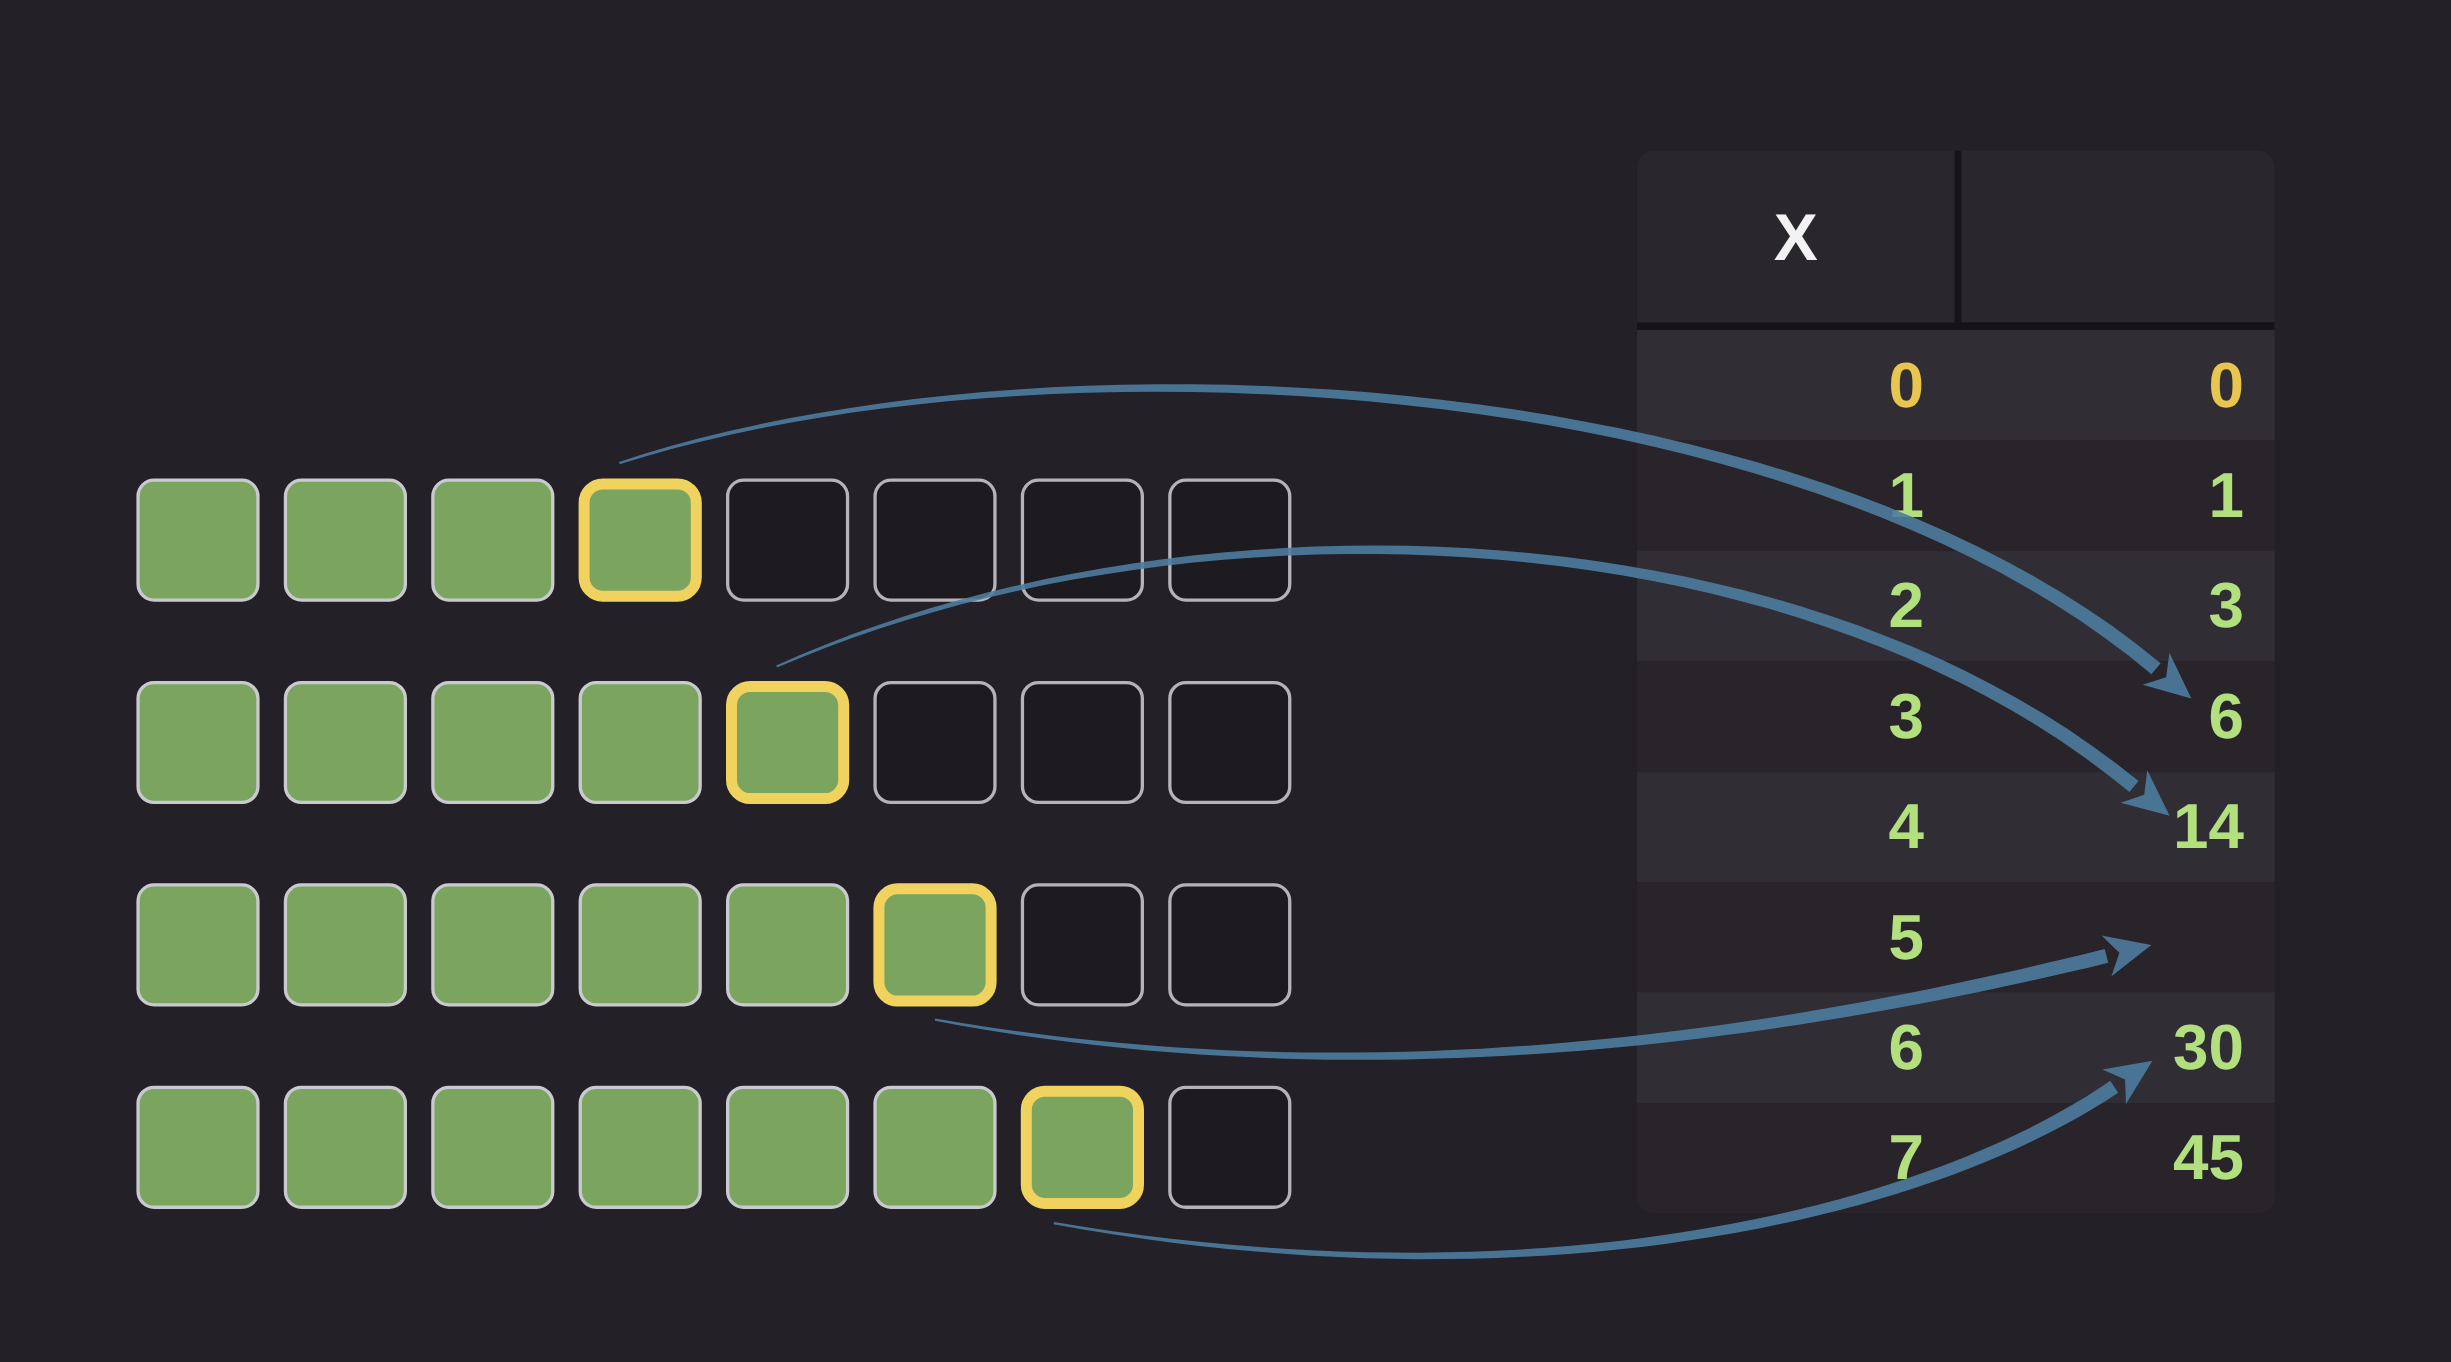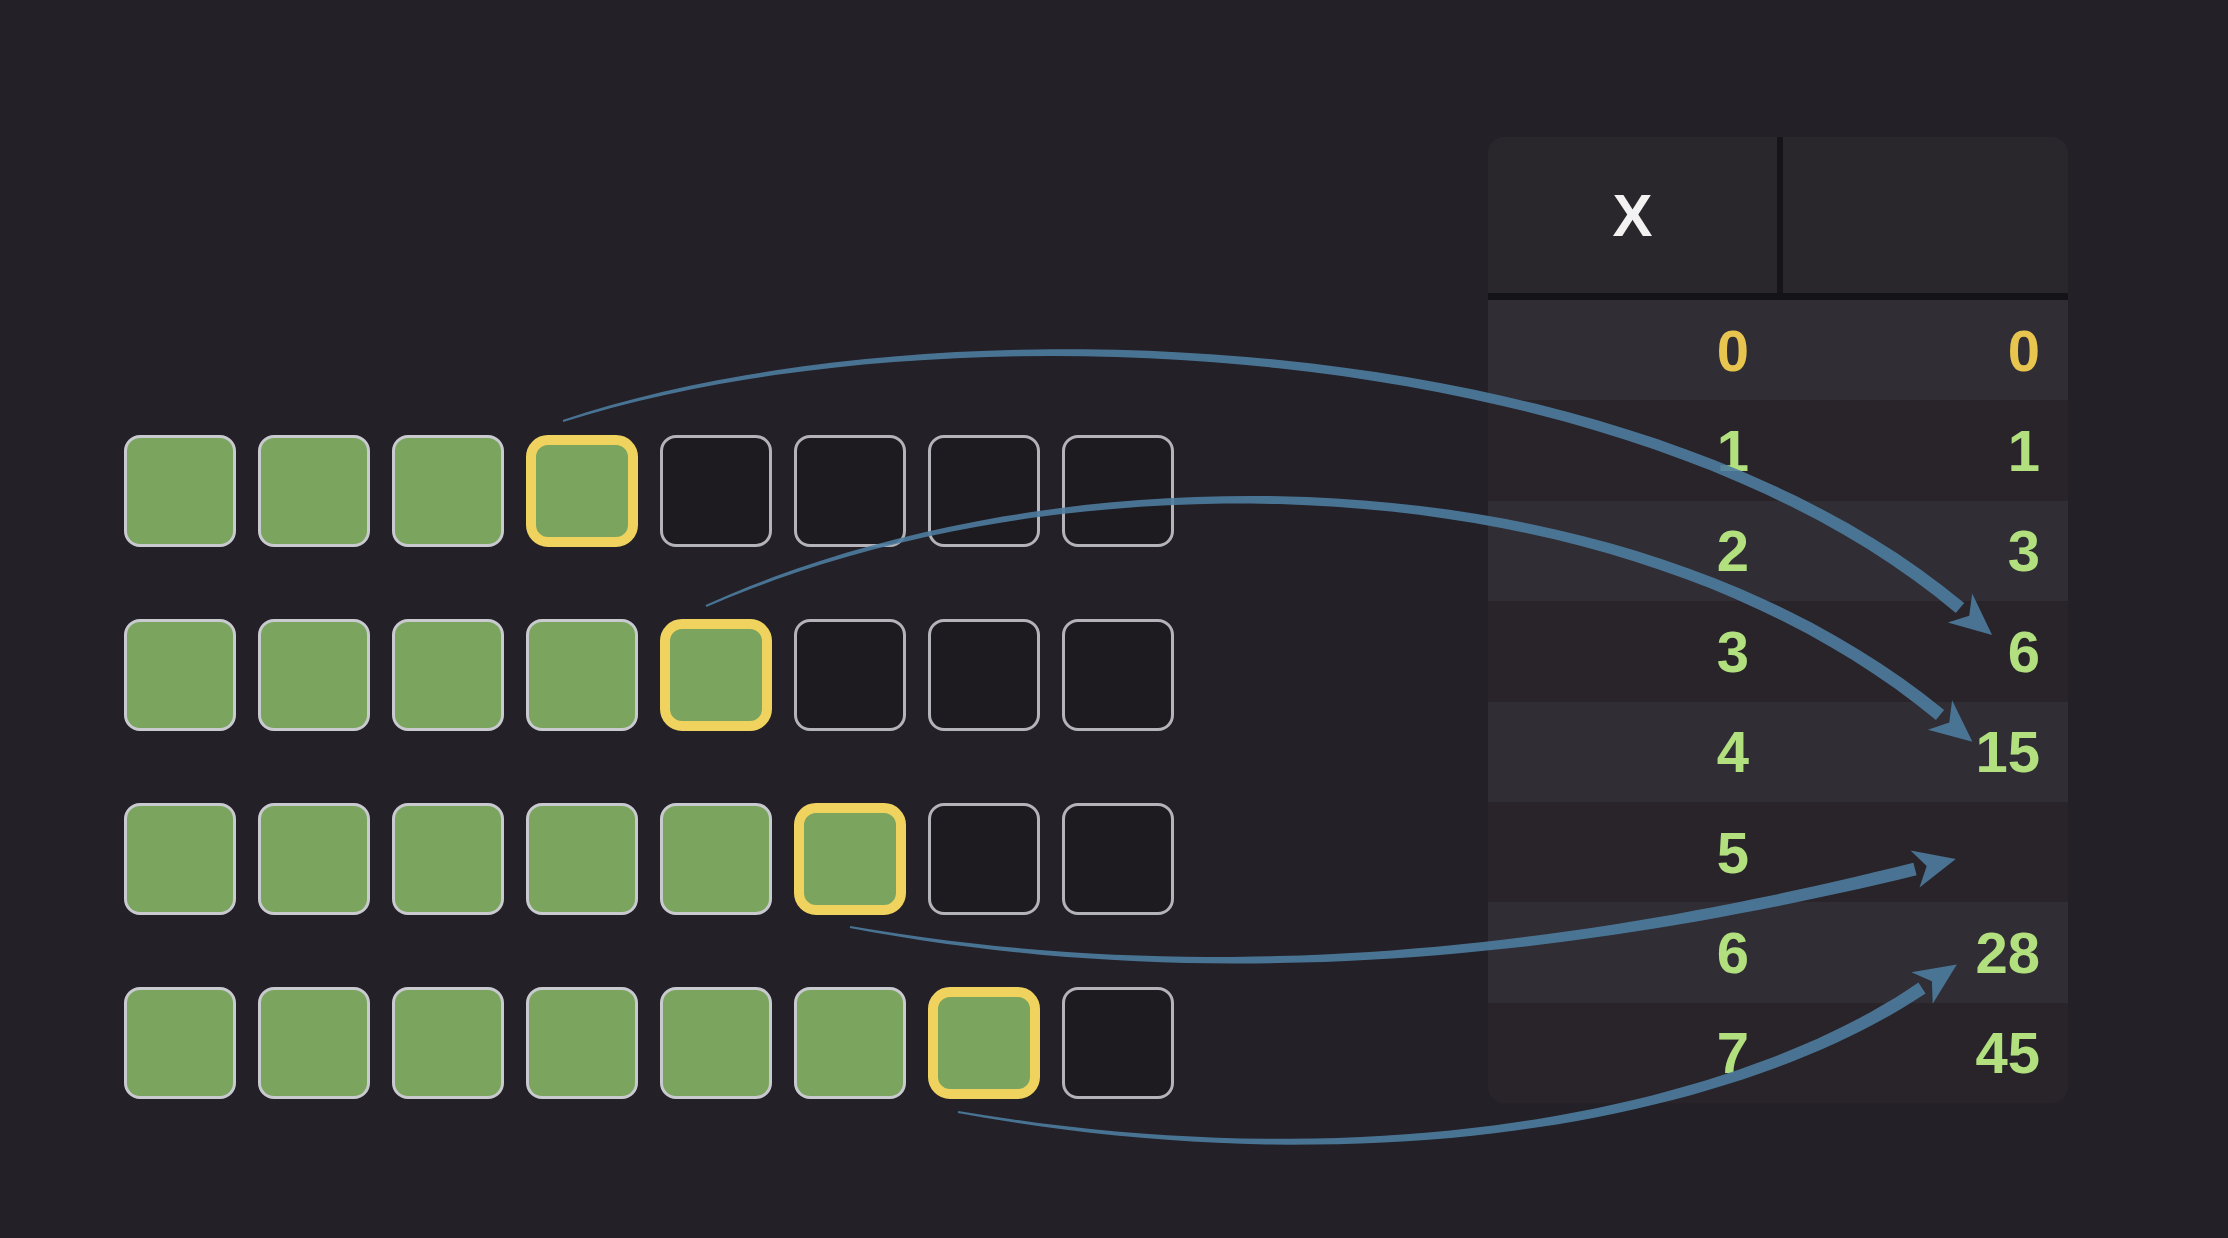--- a/index.html
+++ b/index.html
@@ -94,28 +94,28 @@
         <div class="trow even">
           <div class="cell cx" style="color: rgb(178, 224, 127);">2</div>
           <div class="cell csum" style="color: rgb(178, 224, 127);">3</div>
         </div>
         <div class="trow odd">
           <div class="cell cx" style="color: rgb(178, 224, 127);">3</div>
           <div class="cell csum" style="color: rgb(178, 224, 127);">6</div>
         </div>
         <div class="trow even">
           <div class="cell cx" style="color: rgb(178, 224, 127);">4</div>
-          <div class="cell csum" style="color: rgb(178, 224, 127);">15</div>
+          <div class="cell csum" style="color: rgb(178, 224, 127);">14</div>
         </div>
         <div class="trow odd">
           <div class="cell cx" style="color: rgb(178, 224, 127);">5</div>
         </div>
         <div class="trow even">
           <div class="cell cx" style="color: rgb(178, 224, 127);">6</div>
-          <div class="cell csum" style="color: rgb(178, 224, 127);">28</div>
+          <div class="cell csum" style="color: rgb(178, 224, 127);">30</div>
         </div>
         <div class="trow odd">
           <div class="cell cx" style="color: rgb(178, 224, 127);">7</div>
           <div class="cell csum" style="color: rgb(178, 224, 127);">45</div>
         </div>
       </div>
   </div>
 
   <svg id="arrows" width="2228" height="1238" viewBox="0 0 2228 1238">
       <polygon points="562.7,420.0 586.6,412.3 611.3,405.1 636.8,398.2 663.0,391.8 689.9,385.8 717.4,380.3 745.5,375.2 774.1,370.6 803.3,366.3 833.0,362.6 863.1,359.3 893.7,356.4 924.6,354.1 955.9,352.1 987.5,350.7 1019.3,349.8 1051.4,349.3 1083.7,349.3 1116.2,349.8 1148.7,350.8 1181.4,352.4 1214.1,354.4 1246.8,356.9 1279.6,360.0 1312.2,363.6 1344.8,367.7 1377.2,372.3 1409.5,377.5 1441.5,383.3 1473.3,389.6 1504.9,396.4 1536.1,403.8 1567.0,411.8 1597.5,420.3 1627.6,429.4 1657.3,439.1 1686.4,449.4 1715.0,460.3 1743.1,471.8 1770.5,483.9 1797.3,496.5 1823.5,509.9 1848.9,523.8 1873.6,538.4 1897.5,553.6 1920.6,569.4 1942.8,585.9 1964.2,603.0 1955.8,613.0 1935.0,596.0 1913.2,579.7 1890.6,563.9 1867.2,548.8 1842.9,534.3 1817.9,520.3 1792.1,507.0 1765.7,494.3 1738.6,482.2 1710.9,470.6 1682.6,459.7 1653.8,449.3 1624.4,439.5 1594.6,430.2 1564.4,421.6 1533.7,413.5 1502.7,405.9 1471.4,398.9 1439.8,392.5 1407.9,386.5 1375.8,381.2 1343.6,376.3 1311.2,372.0 1278.7,368.3 1246.1,365.0 1213.5,362.3 1181.0,360.0 1148.4,358.3 1116.0,357.1 1083.6,356.3 1051.5,356.1 1019.5,356.3 987.7,357.0 956.2,358.2 925.0,359.9 894.1,362.0 863.7,364.6 833.6,367.7 804.0,371.2 774.8,375.1 746.2,379.5 718.1,384.3 690.6,389.6 663.8,395.2 637.6,401.3 612.1,407.8 587.3,414.7 563.3,422.0" fill="#4e7c9e" fill-opacity="0.9"></polygon>

